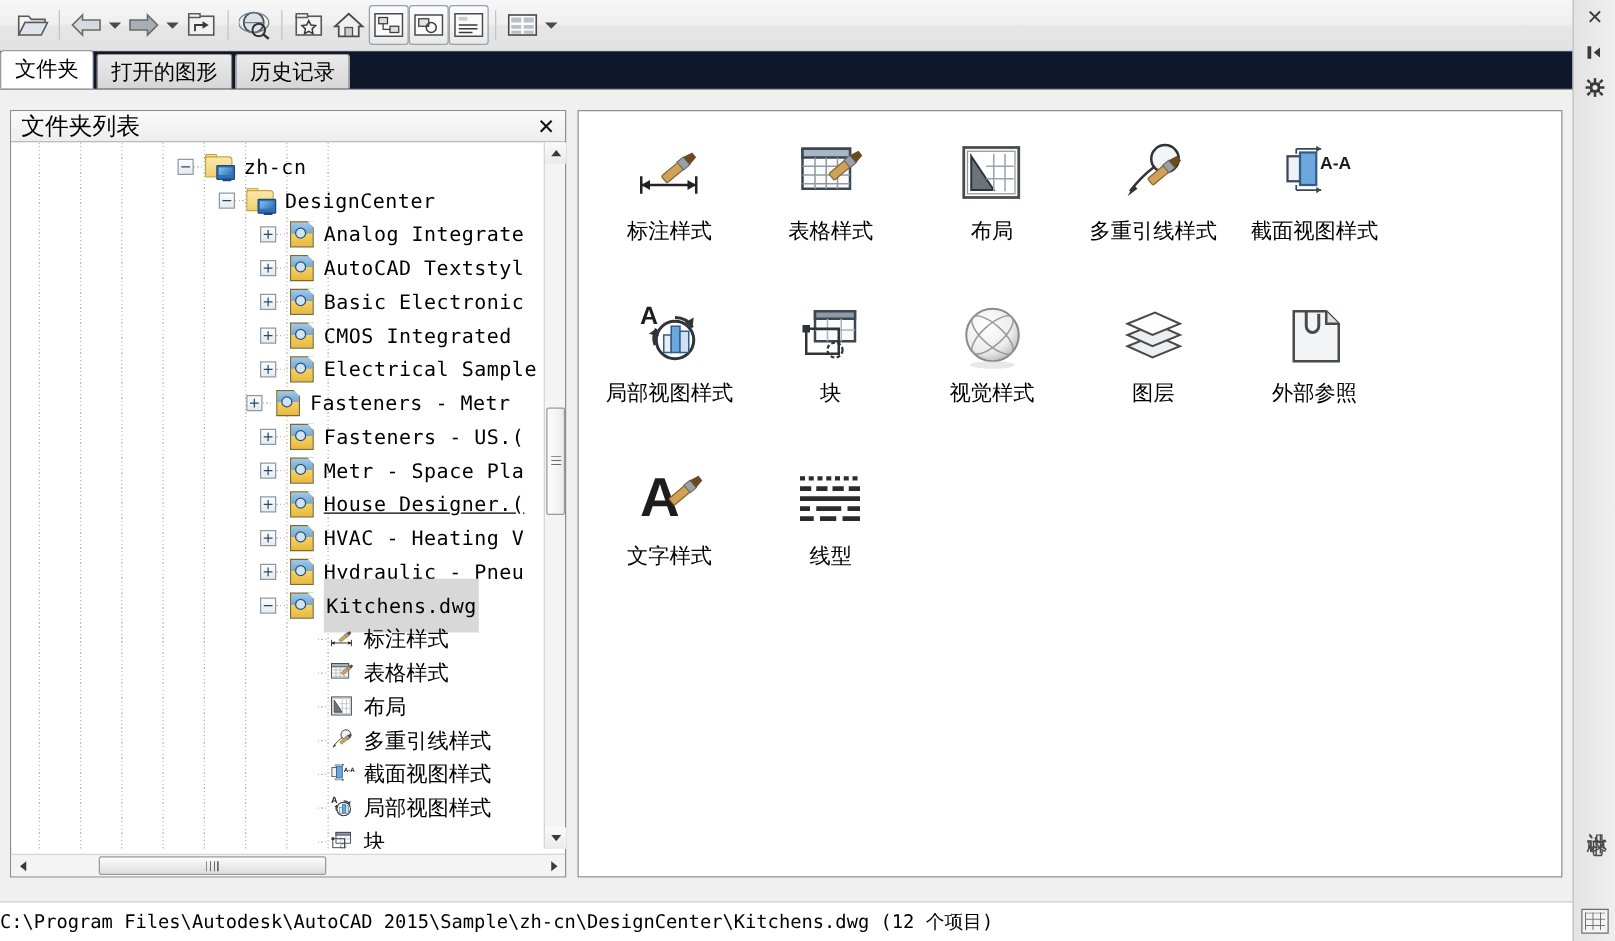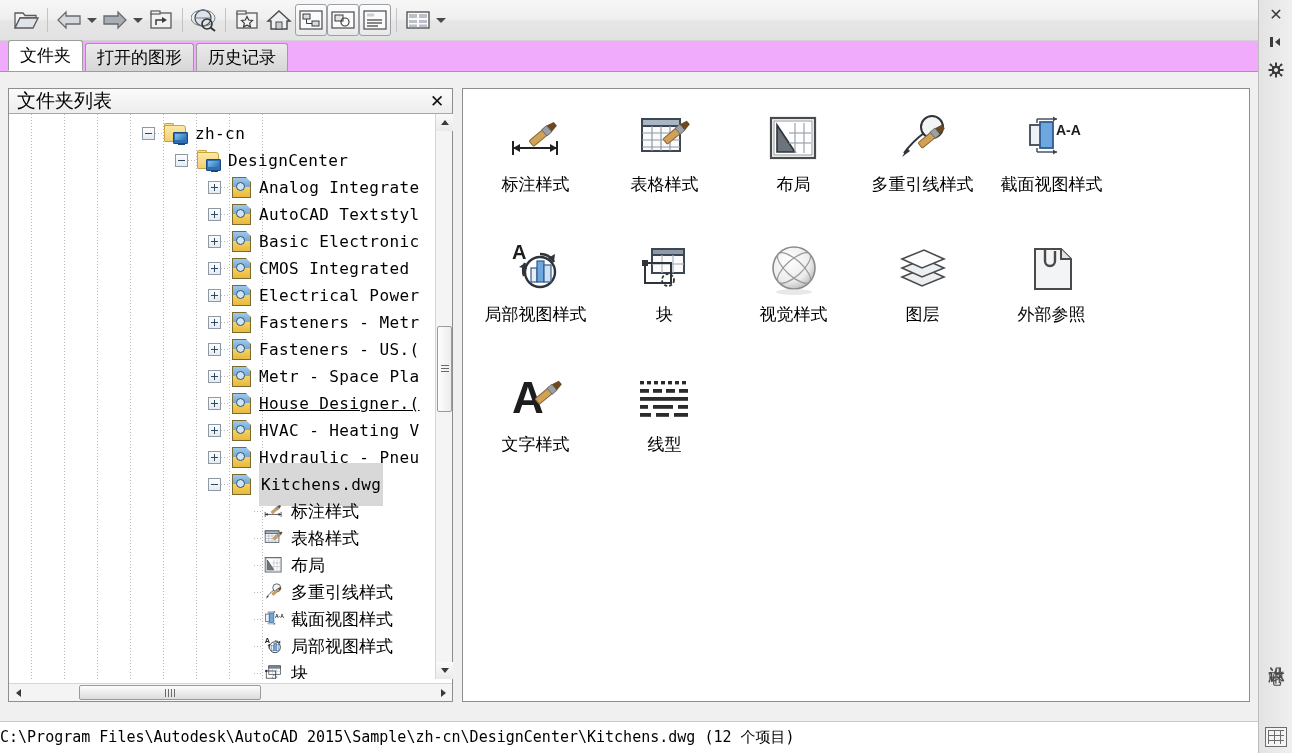--- a/index.html
+++ b/index.html
@@ -47,24 +47,24 @@
   .tarrow i {
     display:block; width:0; height:0;
     border-left:5px solid transparent; border-right:5px solid transparent;
     border-top:5px solid #4a4a4a;
   }
 
   
   .tabstrip {
     position: absolute; left: 0; top: 41px;
     width: 1258px; height: 31px;
-    background: #f0abfc;
+    background: #0f172a;
     border-bottom: 1px solid #9c9c9c;
     display: flex; align-items: flex-end;
-    padding-left: 8px;
+    padding-left: 0;
   }
   .tab {
     height: 28px; line-height: 27px;
     padding: 0 11px;
     font-size: 17px;
     color: #000;
     background: linear-gradient(to bottom,#ebebeb,#d6d6d6);
     border: 1px solid #9c9c9c;
     border-bottom: none;
     border-radius: 3px 3px 0 0;
@@ -553,23 +553,23 @@
               <span class="lbl">CMOS Integrated</span>
             </div>
             <div class="tnode" style="top: 168px; left: 199px;">
               <span class="exp plus"></span>
               <span class="dash"></span>
               <span class="ic ic-dwg">
                 <span class="d-pg"></span>
                 <span class="d-mk"></span>
                 <span class="d-fold"></span>
               </span>
-              <span class="lbl">Electrical Power</span>
-            </div>
-            <div class="tnode" style="top: 195px; left: 199px; justify-content: center;">
+              <span class="lbl">Electrical Sample</span>
+            </div>
+            <div class="tnode" style="top: 195px; left: 188px; justify-content: center;">
               <span class="exp plus"></span>
               <span class="dash"></span>
               <span class="ic ic-dwg">
                 <span class="d-pg"></span>
                 <span class="d-mk"></span>
                 <span class="d-fold"></span>
               </span>
               <span class="lbl">Fasteners - Metr</span>
             </div>
             <div class="tnode" style="top: 222px; left: 199px;">

